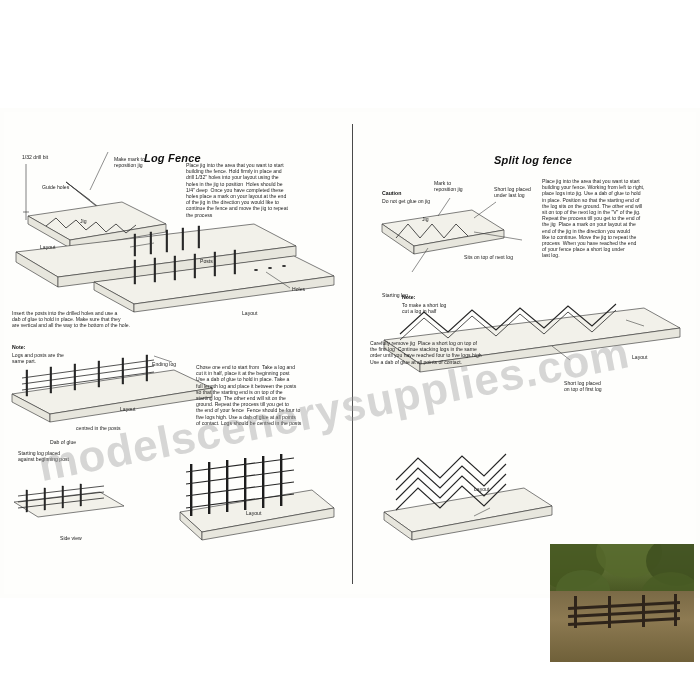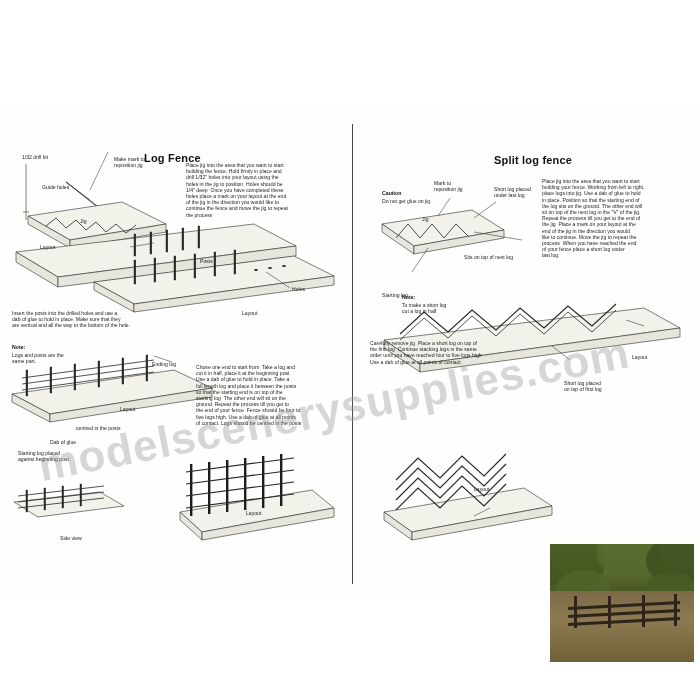--- a/index.html
+++ b/index.html
@@ -50,20 +50,21 @@
     line-height: 6.2px;
     letter-spacing: 0px;
     white-space: pre-wrap;
   }
   .title-lg {
     position: absolute;
     color: #101010;
     font-weight: bold;
     font-size: 11px;
     letter-spacing: 0.2px;
+    font-style: italic;
   }
   .lbl {
     position: absolute;
     color: #1b1b1b;
     font-size: 5.1px;
     line-height: 6px;
     white-space: pre-wrap;
   }
   .lbl-b {
     position: absolute;

